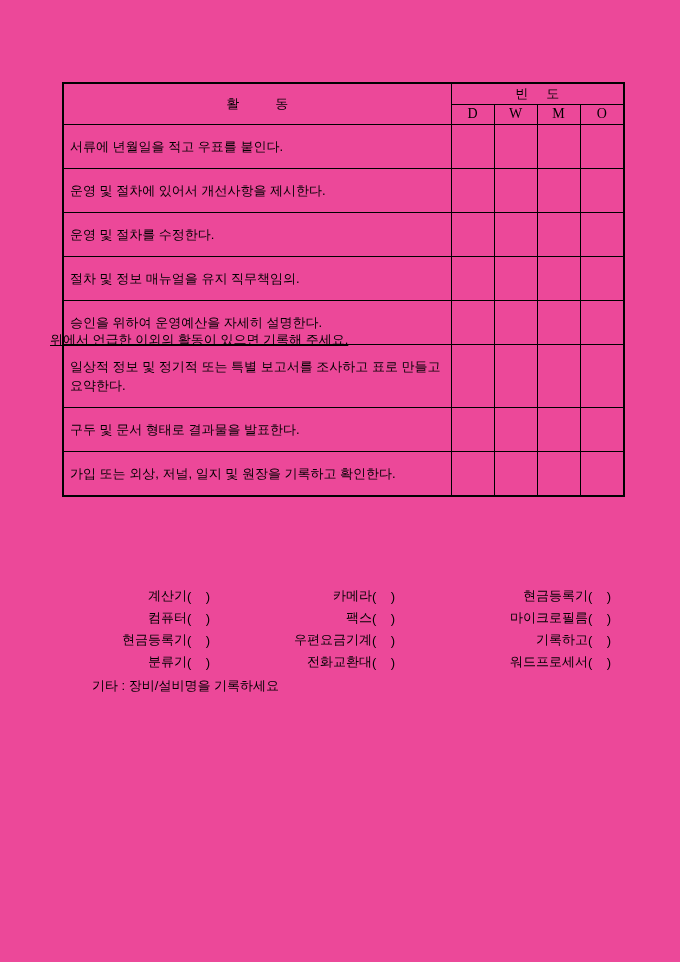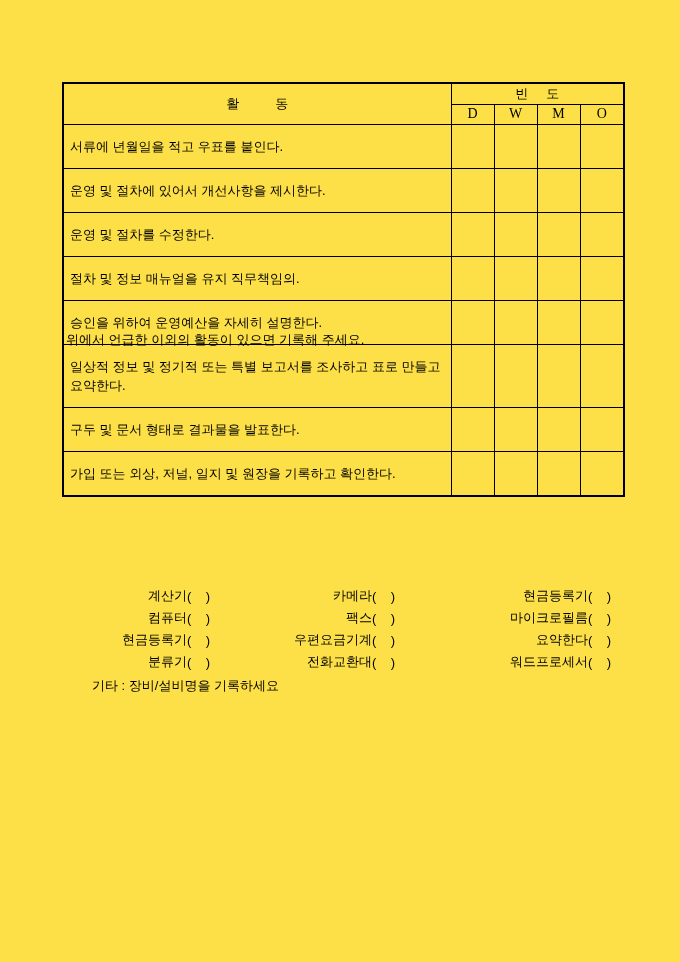--- a/index.html
+++ b/index.html
@@ -2,21 +2,21 @@
 <html><head>
 <meta charset="utf-8">
 <style>
   * { margin: 0; padding: 0; box-sizing: border-box; }
   html, body { background: #e8e8e8; }
   .page {
     position: relative;
     width: 680px;
     height: 962px;
     margin: 0 auto;
-    background: #fde047;
+    background: #ec4899;
     color: #000000;
     font-family: "Liberation Sans", "DejaVu Sans", sans-serif;
     font-size: 13px;
     overflow: hidden;
   }
   .pre { white-space: pre; }
 
   
   table.activity-table {
     position: absolute;
@@ -51,21 +51,21 @@
   }
   td.act {
     padding: 12px 6px;
     line-height: 19px;
     height: 20px;
     text-align: left;
   }
   td.fcell { height: 20px; }
 
   
-  .prompt { position: absolute; left: 66px; line-height: 17px; }
+  .prompt { position: absolute; left: 50px; line-height: 17px; text-decoration: underline; }
   .prompt-other { top: 331px; }
   .prompt-equip { top: 546px; }
 
   
   .equip-grid {
     position: absolute;
     left: 80px;
     top: 585px;
     display: grid;
     grid-template-columns: 107px 86px 99px 87px 129px 40px;
@@ -181,21 +181,21 @@
     <span class="e-paren pre">(    )</span>
     <span class="e-label">팩스</span>
     <span class="e-paren pre">(    )</span>
     <span class="e-label">마이크로필름</span>
     <span class="e-paren pre">(    )</span>
 
     <span class="e-label">현금등록기</span>
     <span class="e-paren pre">(    )</span>
     <span class="e-label">우편요금기계</span>
     <span class="e-paren pre">(    )</span>
-    <span class="e-label">요약한다</span>
+    <span class="e-label">기록하고</span>
     <span class="e-paren pre">(    )</span>
 
     <span class="e-label">분류기</span>
     <span class="e-paren pre">(    )</span>
     <span class="e-label">전화교환대</span>
     <span class="e-paren pre">(    )</span>
     <span class="e-label">워드프로세서</span>
     <span class="e-paren pre">(    )</span>
   </div>
 

